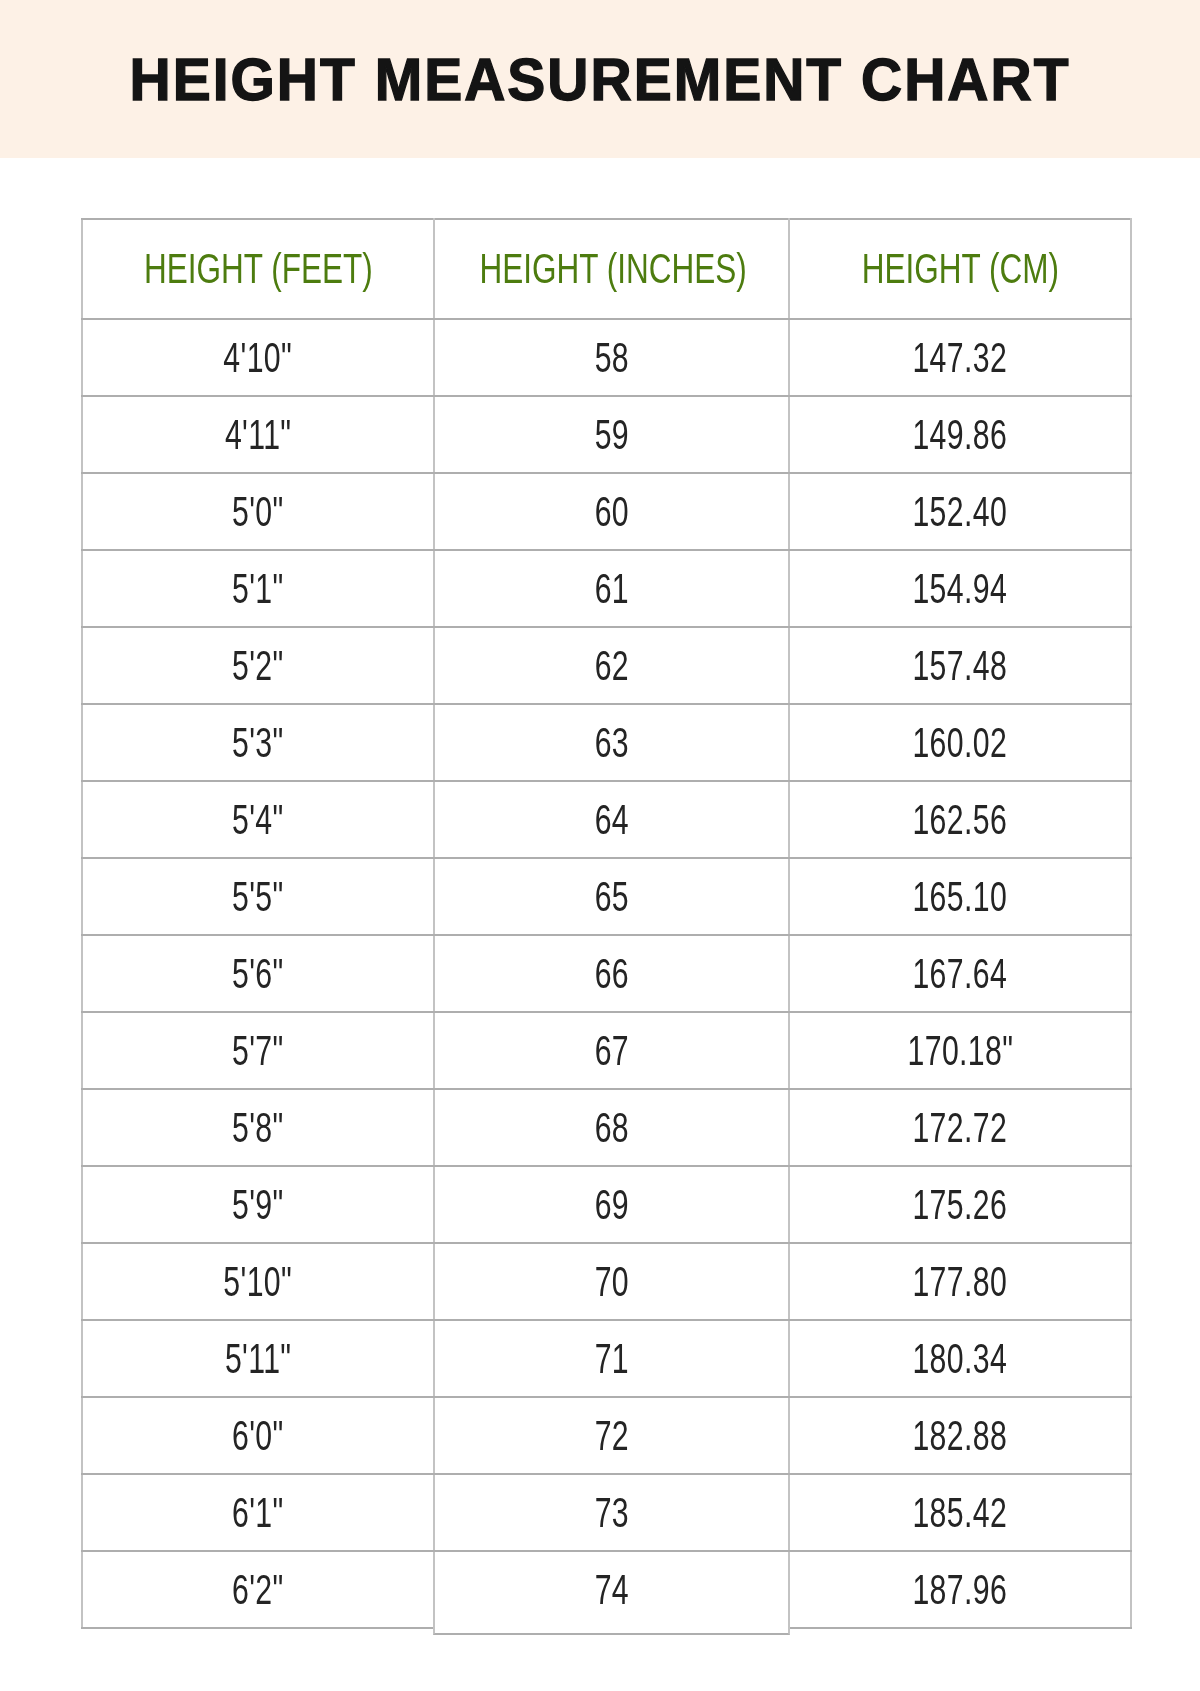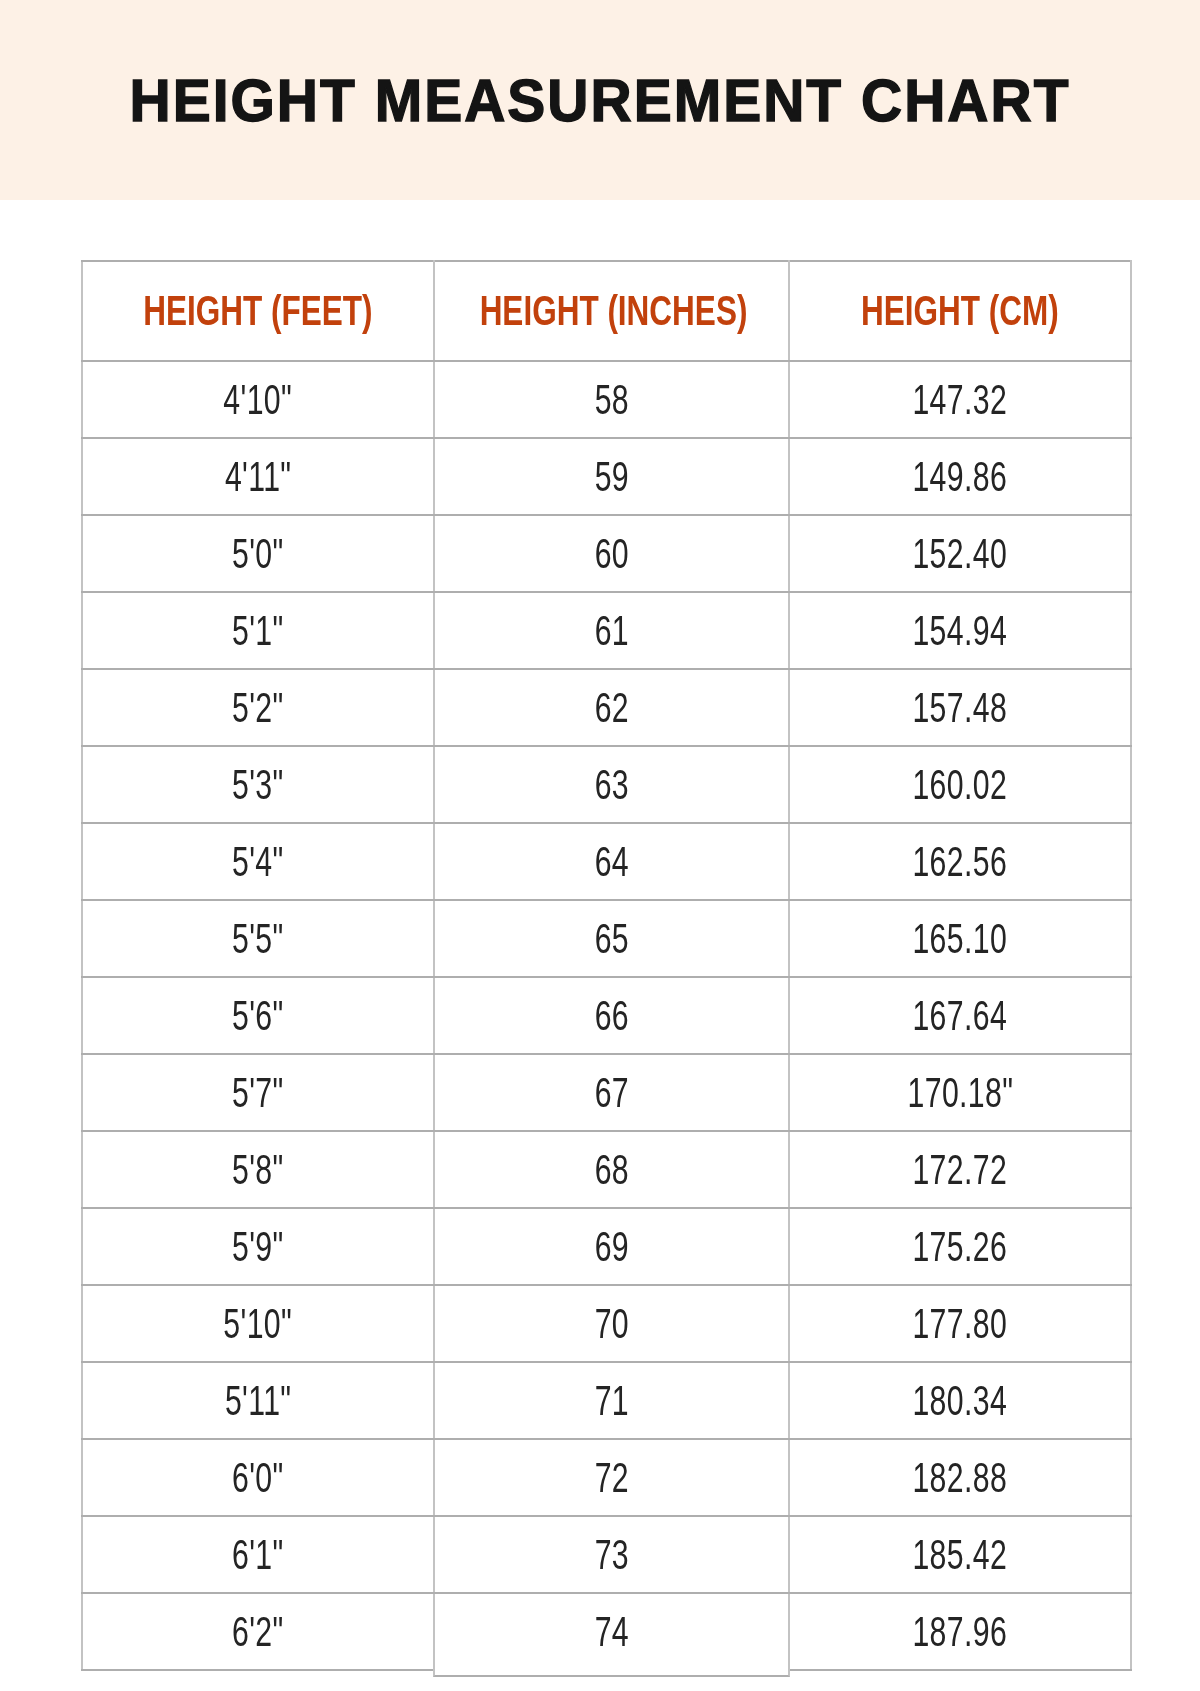--- a/index.html
+++ b/index.html
@@ -11,21 +11,21 @@
     width: 1200px;
     height: 1691px;
     position: relative;
     font-family: "Liberation Sans", sans-serif;
     overflow: hidden;
   }
 
   
   .band {
     width: 1200px;
-    height: 200px;
+    height: 158px;
     background: #fdf1e6;
     display: flex;
     align-items: center;
     justify-content: center;
   }
   .band h1 {
     margin: 0;
     font-family: "Liberation Sans", sans-serif;
     font-weight: 900;
     font-size: 57px;
@@ -55,22 +55,22 @@
     border-top-color: #aeaeae;
     border-bottom-color: #aeaeae;
     text-align: center;
     vertical-align: middle;
     padding: 0;
     background: #ffffff;
   }
   .height-table th {
     height: 98px;
     font-size: 42px;
-    font-weight: 700;
-    color: #c2410c;
+    font-weight: 400;
+    color: #4d7c0f;
   }
   .height-table td {
     height: 75px;
     font-size: 42px;
     font-weight: 400;
     color: #242424;
   }
 
   
   .height-table th > span {

